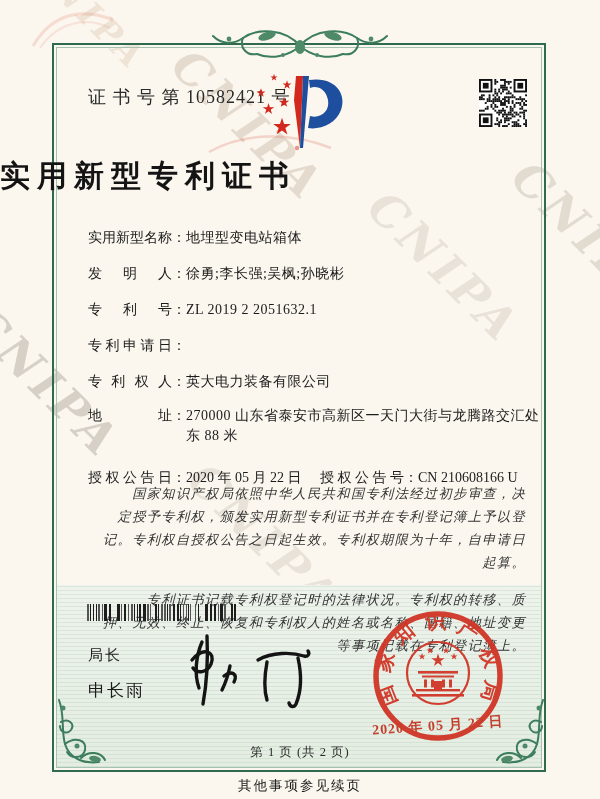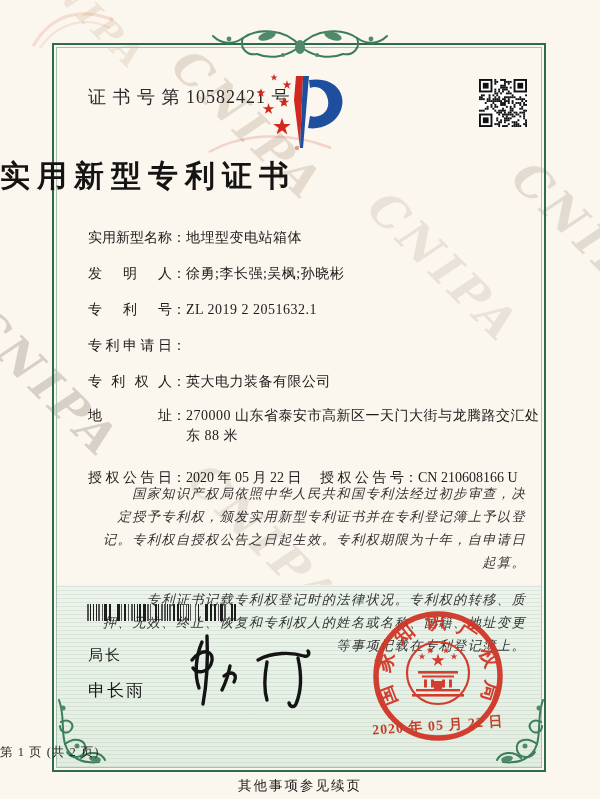--- a/index.html
+++ b/index.html
@@ -64,21 +64,21 @@
        font-size:13.2px;line-height:1.74;letter-spacing:1.4px;color:#333;font-style:italic;}
   .law p{margin:14px;text-indent:2em;text-align:right;}
   
   .barcode{position:absolute;left:87px;top:604px;z-index:4;}
   .sig-title{position:absolute;left:88px;top:646px;font-size:15px;letter-spacing:2px;z-index:4;
              font-family:"Liberation Sans","DejaVu Sans",sans-serif;text-align:right;}
   .sig-name{position:absolute;left:88px;top:679px;font-size:17px;letter-spacing:2px;z-index:4;
             font-family:"Liberation Sans","DejaVu Sans",sans-serif;}
   .signature{position:absolute;left:172px;top:630px;z-index:5;}
   .seal{position:absolute;left:363px;top:601px;z-index:5;opacity:0.94;}
-  .page-info{position:absolute;left:0;top:744px;width:100%;font-size:12.5px;
+  .page-info{position:absolute;left:0;top:744px;width:100%;text-align:center;font-size:12.5px;
              letter-spacing:1px;color:#2a2a2a;z-index:4;}
   .next-note{position:absolute;left:0;top:777px;width:100%;text-align:center;font-size:13.5px;
              letter-spacing:2px;color:#1a1a1a;z-index:4;}
 </style>
 </head>
 <body>
 
 <div class="page">
 
   <div class="wm wm1">CNIPA</div>

